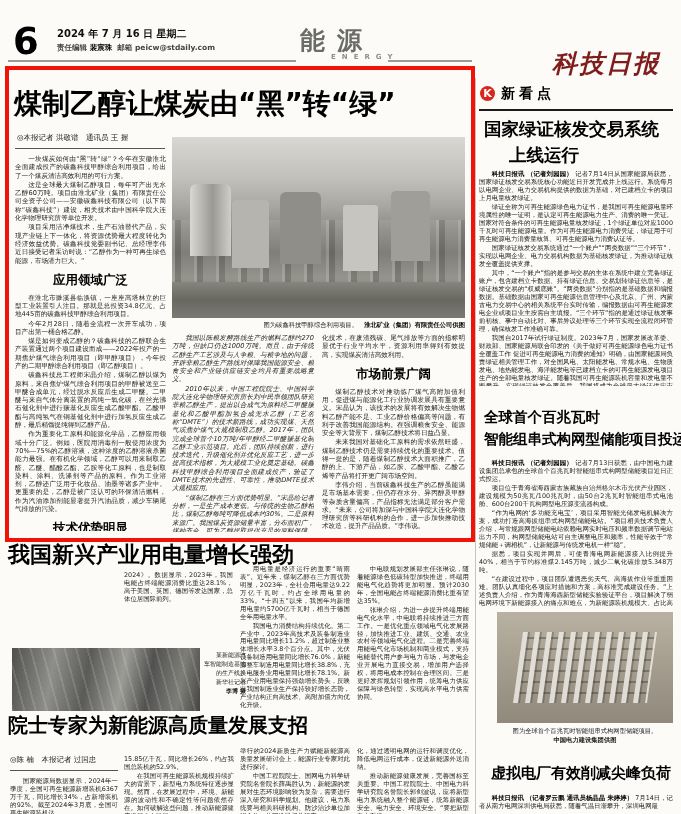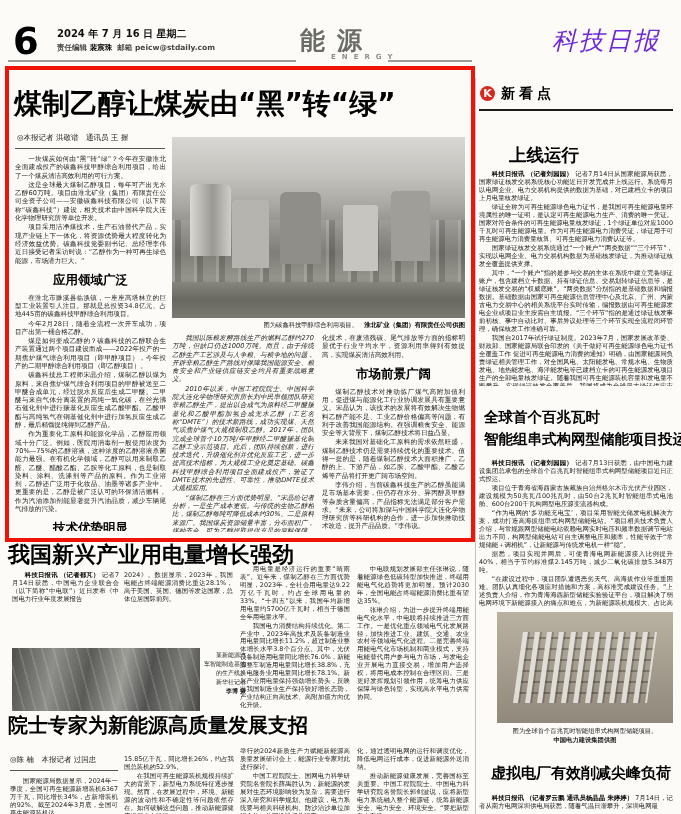--- a/index.html
+++ b/index.html
@@ -7,22 +7,22 @@
         font-family:"DejaVu Sans",sans-serif;color:#151515;overflow:hidden;}
   .abs{position:absolute;}
   
   .pageno{font-size:37px;font-weight:bold;line-height:1;color:#000;}
   .date{font-size:10px;font-weight:bold;color:#111;}
   .edline{font-size:7.5px;color:#444;font-weight:bold;}
   .edline b{color:#000;}
   .rule{background:#9b9b97;}
   .section-cn{font-size:25px;font-weight:bold;color:#6b6b68;letter-spacing:12px;}
   .section-en{font-size:7px;font-weight:bold;color:#8e8e8a;letter-spacing:6px;padding-left:28px;}
-  .masthead{font-family:"DejaVu Serif",serif;font-style:italic;font-weight:normal;
-            font-size:25px;color:#6d28d9;letter-spacing:2px;}
+  .masthead{font-family:"DejaVu Serif",serif;font-style:italic;font-weight:bold;
+            font-size:25px;color:#7f1d1d;letter-spacing:2px;margin-top:23px;}
   
   .redbox{left:5px;top:66px;width:462px;height:468px;border:4px solid #f01408;
           background:transparent;pointer-events:none;}
   
   .headline-xl{font-size:28px;font-weight:bold;color:#000;line-height:1.15;white-space:nowrap;}
   .headline-l{font-size:22px;font-weight:bold;color:#000;white-space:nowrap;}
   .headline-m{font-size:20px;font-weight:bold;color:#000;white-space:nowrap;}
   .byline{font-size:7.5px;color:#222;}
   .col{font-size:6.6px;line-height:1.26;text-align:justify;color:#222;overflow:hidden;}
   .col.small{font-size:6.4px;line-height:1.24;}
@@ -114,27 +114,20 @@
   <div class="abs col" style="left:322px;top:334px;width:143px;height:198px;">
     <p class="p" style="text-indent:0;">化技术，在废渣残碳、尾气排放等方面的指标明显优于行业平均水平，资源利用率得到有效提高，实现煤炭清洁高效利用。</p>
     <p class="p subhead">市场前景广阔</p>
     <p class="p">煤制乙醇技术对推动炼厂煤气高附加值利用，促进煤与能源化工行业协调发展具有重要意义。宋晶认为，该技术的发展将有效解决生物燃料乙醇产能不足、工业乙醇价格偏高等问题，有利于改善我国能源结构。在强调粮食安全、能源安全等大背景下，煤制乙醇技术将日益凸显。</p>
     <p class="p">未来我国对基础化工原料的需求依然旺盛，煤制乙醇技术仍是需要持续优化的重要技术。值得一提的是，随着煤制乙醇技术大面积推广，乙醇的上、下游产品，如乙胺、乙酸甲酯、乙酸乙烯等产品将打开更广阔市场空间。</p>
     <p class="p">李伟介绍，当前碳鑫科技生产的乙醇虽能满足市场基本需要，但仍存在水分、异丙醇及甲醇等杂质含量偏高，产品指标无法满足部分客户需求。“未来，公司将加深与中国科学院大连化学物理研究所等科研机构的合作，进一步加快推动技术改造，提升产品品质。”李伟说。</p>
   </div>
 
   <div class="abs headline-l" style="left:8px;top:540px;">我国新兴产业用电量增长强劲</div>
 
-  <div class="abs col small" style="left:12px;top:572px;width:107px;height:72px;">
-    <p class="p">
-      <span class="lead">科技日报讯</span>
-      <span class="lead">（记者都芃）</span>
-      <span>记者7月14日获悉，中国电力企业联合会（以下简称“中电联”）近日发布《中国电力行业年度发展报告</span>
-    </p>
-  </div>
   <div class="abs col small" style="left:124px;top:572px;width:109px;height:72px;">
     <p class="p" style="text-indent:0;">2024》。数据显示，2023年，我国电能占终端能源消费比重达28.1%，高于美国、英国、德国等发达国家，总体位居国际前列。</p>
   </div>
   <div class="abs col small" style="left:240px;top:566px;width:110px;height:143px;">
     <p class="p">用电量是经济运行的重要“晴雨表”。近年来，煤制乙醇在三方面优势明显，2023年，全社会用电量达9.22万亿千瓦时，约占全球用电量的33%。“十四五”以来，我国年均新增用电量约5700亿千瓦时，相当于德国全年用电量水平。</p>
     <p class="p">我国电力消费结构持续优化。第二产业中，2023年高技术及装备制造业用电量同比增长11.2%，超过制造业整体增长水平3.8个百分点。其中，光伏设备制造用电量同比增长76.0%，新能源整车制造用电量同比增长38.8%，充换电服务业用电量同比增长78.1%。新兴产业用电量保持强劲增长势头，反映出我国制造业生产保持较好增长态势，产业结构正向高技术、高附加值方向优化升级。</p>
   </div>
   <div class="abs col small" style="left:357px;top:566px;width:112px;height:143px;">
     <p class="p">中电联规划发展部主任张琳说，随着能源绿色低碳转型加快推进，终端用能电气化趋势将更加明显。预计2030年，全国电能占终端能源消费比重有望达35%。</p>
     <p class="p">张琳介绍，为进一步提升终端用能电气化水平，中电联将持续推进三方面工作。一是优化重点领域电气化发展路径，加快推进工业、建筑、交通、农业农村等领域电气化进程。二是完善终端用能电气化市场机制和商业模式，支持电能替代用户参与电力市场，与发电企业开展电力直接交易，增加用户选择权，将用电成本控制在合理区间。三是更好发挥规划引领作用，统筹电力供应保障与绿色转型，实现高水平电力供需协同。</p>
@@ -168,20 +161,21 @@
     <p class="p" style="text-indent:0;">化，通过透明电网的运行和调度优化，降低电网运行成本，促进新能源外送消纳。</p>
     <p class="p">推动新能源健康发展，完善国标至关重要。中国工程院院士、中国电力科学研究院名誉院长郭剑波说，应将新型电力系统融入整个能源链，统筹新能源安全、电力安全、环境安全。“要把新型电力系统……</p>
   </div>
 
   <div class="abs vdivider" style="left:475px;top:78px;height:736px;"></div>
 
   <div class="abs klogo" style="left:480px;top:86px;">K</div>
   <div class="abs kanhead" style="left:501px;top:85px;">新看点</div>
   <div class="abs" style="left:479px;top:109px;width:194px;height:2px;background:#1b1b1b;"></div>
 
+  <div class="abs sb-title1" style="left:484px;top:118px;">国家绿证核发交易系统</div>
   <div class="abs sb-title1" style="left:484px;top:144px;margin-left:25px;">上线运行</div>
 
   <div class="abs col" style="left:479px;top:170px;width:194px;height:216px;font-size:6.4px;line-height:1.25;">
     <p class="p">
       <span class="lead">科技日报讯</span>
       <span class="lead">（记者刘园园）</span>
       <span>记者7月14日从国家能源局获悉，国家绿证核发交易系统核心功能近日开发完成并上线运行。系统每月以电网企业、电力交易机构提供的数据为基础，对已建档立卡的项目上月电量核发绿证。</span>
     </p>
     <p class="p">绿证全称为可再生能源绿色电力证书，是我国可再生能源电量环境属性的唯一证明，是认定可再生能源电力生产、消费的唯一凭证。国家对符合条件的可再生能源电量核发绿证，1个绿证单位对应1000千瓦时可再生能源电量。作为可再生能源电力消费凭证，绿证用于可再生能源电力消费量核算、可再生能源电力消费认证等。</p>
     <p class="p">国家绿证核发交易系统通过“一个账户”“两类数据”“三个环节”，实现以电网企业、电力交易机构数据为基础核发绿证，为推动绿证核发全覆盖提供支撑。</p>

